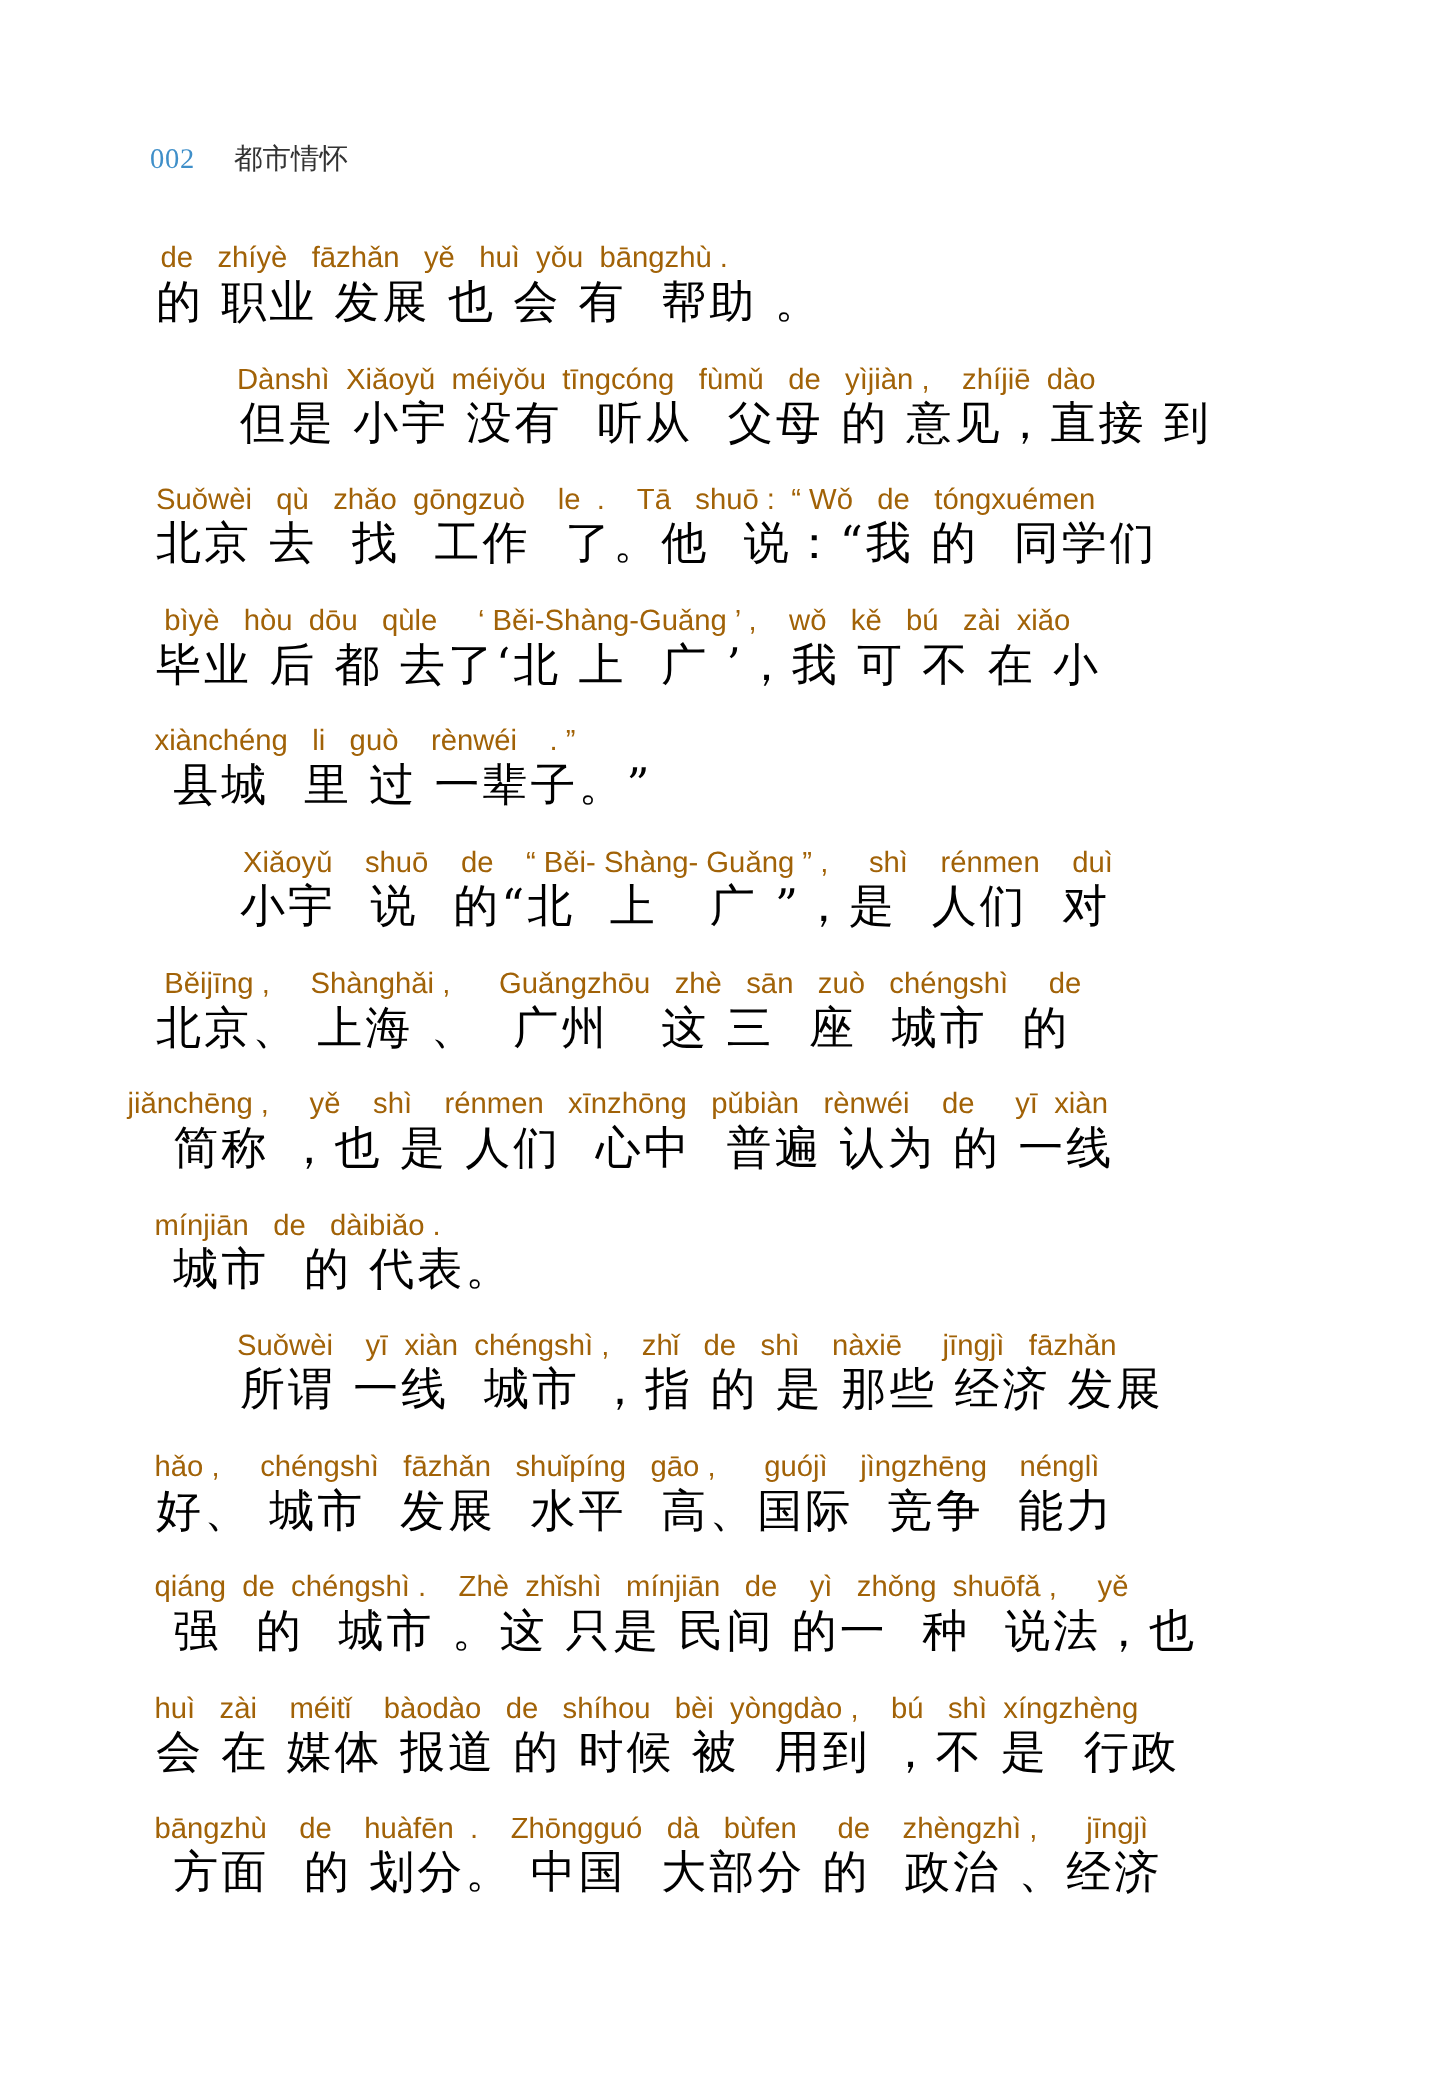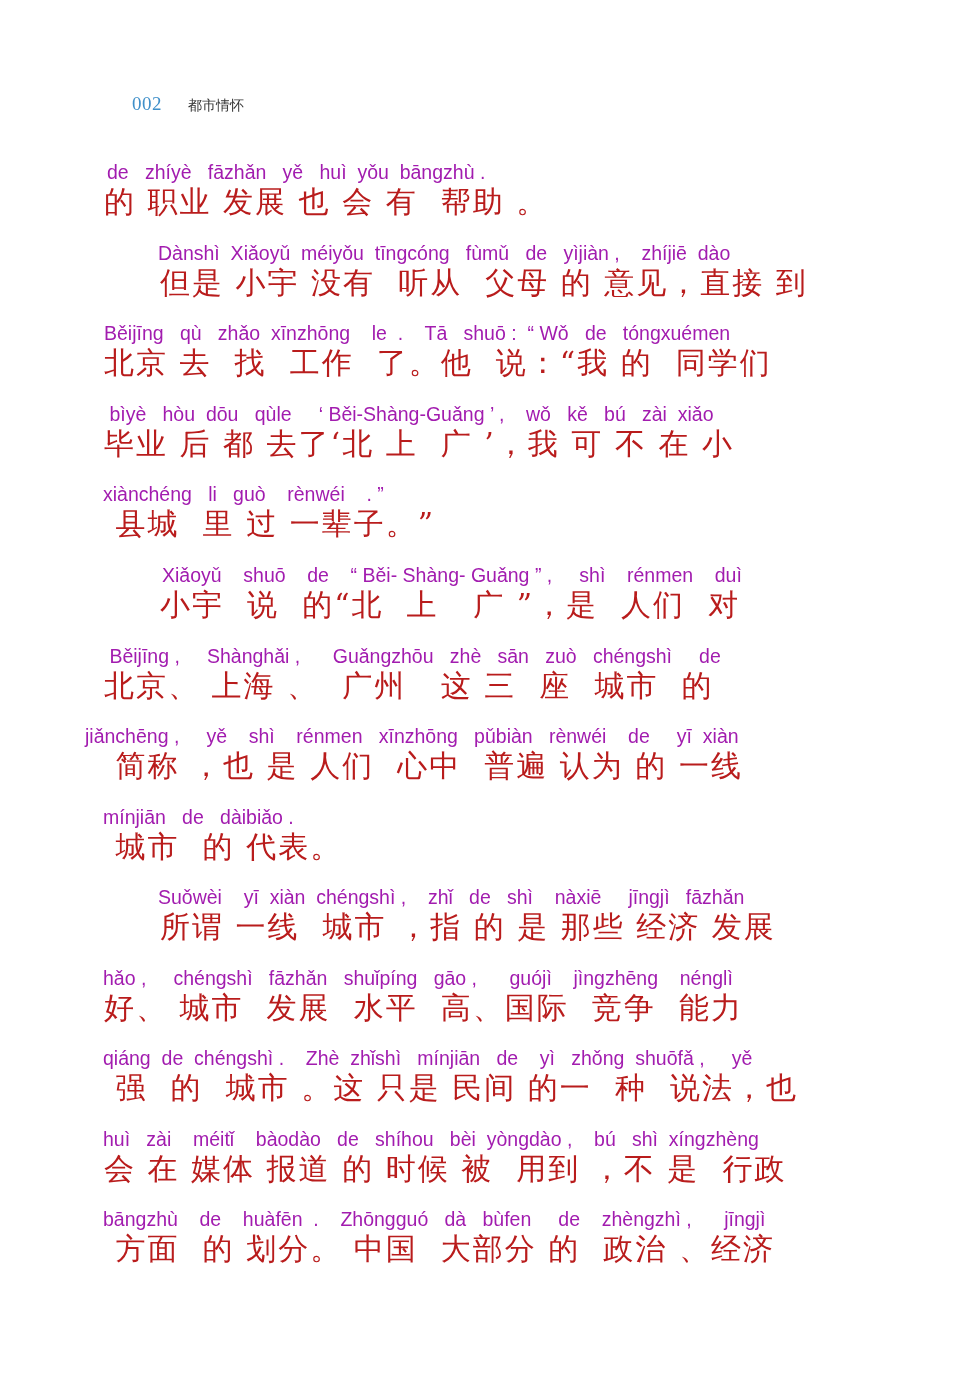--- a/index.html
+++ b/index.html
@@ -1,42 +1,42 @@
 <!DOCTYPE html>
 <html><head>
   <meta charset="utf-8">
   <style>
     html, body { margin: 0; padding: 0; background: #ffffff; }
     body { width: 960px; height: 1391px; position: relative; overflow: hidden; }
     .header { position: absolute; left: 100px; top: 93px; display: flex; align-items: baseline; }
-    .page-num { color: #3f8fc9; font-family: "Liberation Serif", "DejaVu Serif", serif; font-size: 19px; letter-spacing: 0.5px; margin-left: 32px; }
-    .running-title { color: #333333; font-family: "DejaVu Sans", sans-serif; font-size: 14px; margin-left: 26px; }
+    .page-num { color: #3f8fc9; font-family: "Liberation Serif", "DejaVu Serif", serif; font-size: 19px; letter-spacing: 0.5px; }
+    .running-title { color: #333333; font-family: "DejaVu Sans", sans-serif; font-size: 19px; margin-left: 26px; }
     .line { position: absolute; left: 0; width: 960px; }
-    .pinyin { position: absolute; white-space: pre; color: #a21caf; font-family: "Liberation Sans", "DejaVu Sans", sans-serif; font-size: 19.5px; line-height: 24px; text-align: center; }
-    .hanzi { position: absolute; white-space: pre; color: #b91c1c; font-family: "DejaVu Serif", "Liberation Serif", serif; font-size: 30px; line-height: 36px; letter-spacing: 2px; }
+    .pinyin { position: absolute; white-space: pre; color: #a16207; font-family: "Liberation Sans", "DejaVu Sans", sans-serif; font-size: 19.5px; line-height: 24px; text-align: center; }
+    .hanzi { position: absolute; white-space: pre; color: #000000; font-family: "DejaVu Serif", "Liberation Serif", serif; font-size: 30px; line-height: 36px; letter-spacing: 2px; }
   </style>
 </head>
 <body>
 
 <div class="header">
   <span class="page-num">002</span>
   <span class="running-title">都市情怀</span>
 </div>
 
 <div>
   <div class="line" style="top:160px">
     <div class="pinyin" style="left:107px;top:0">de   zhíyè   fāzhǎn   yě   huì  yǒu  bāngzhù .</div>
     <div class="hanzi" style="left:104px;top:24px">的 职业 发展 也 会 有  帮助 。</div>
   </div>
   <div class="line" style="top:241px">
     <div class="pinyin" style="left:158px;top:0">Dànshì  Xiǎoyǔ  méiyǒu  tīngcóng   fùmǔ   de   yìjiàn ,    zhíjiē  dào</div>
     <div class="hanzi" style="left:160px;top:24px">但是 小宇 没有  听从  父母 的 意见，直接 到</div>
   </div>
   <div class="line" style="top:321px">
-    <div class="pinyin" style="left:104px;top:0">Běijīng   qù   zhǎo  xīnzhōng    le  .    Tā   shuō :  “ Wǒ   de   tóngxuémen</div>
+    <div class="pinyin" style="left:104px;top:0">Suǒwèi   qù   zhǎo  gōngzuò    le  .    Tā   shuō :  “ Wǒ   de   tóngxuémen</div>
     <div class="hanzi" style="left:104px;top:24px">北京 去  找  工作  了。他  说：“我 的  同学们</div>
   </div>
   <div class="line" style="top:402px">
     <div class="pinyin" style="left:104px;top:0"> bìyè   hòu  dōu   qùle     ‘ Běi-Shàng-Guǎng ’ ,    wǒ   kě   bú   zài  xiǎo</div>
     <div class="hanzi" style="left:104px;top:24px">毕业 后 都 去了‘北 上  广 ’，我 可 不 在 小</div>
   </div>
   <div class="line" style="top:482px">
     <div class="pinyin" style="left:103px;top:0">xiànchéng   li   guò    rènwéi    . ”</div>
     <div class="hanzi" style="left:104px;top:24px"> 县城  里 过 一辈子。”</div>
   </div>

